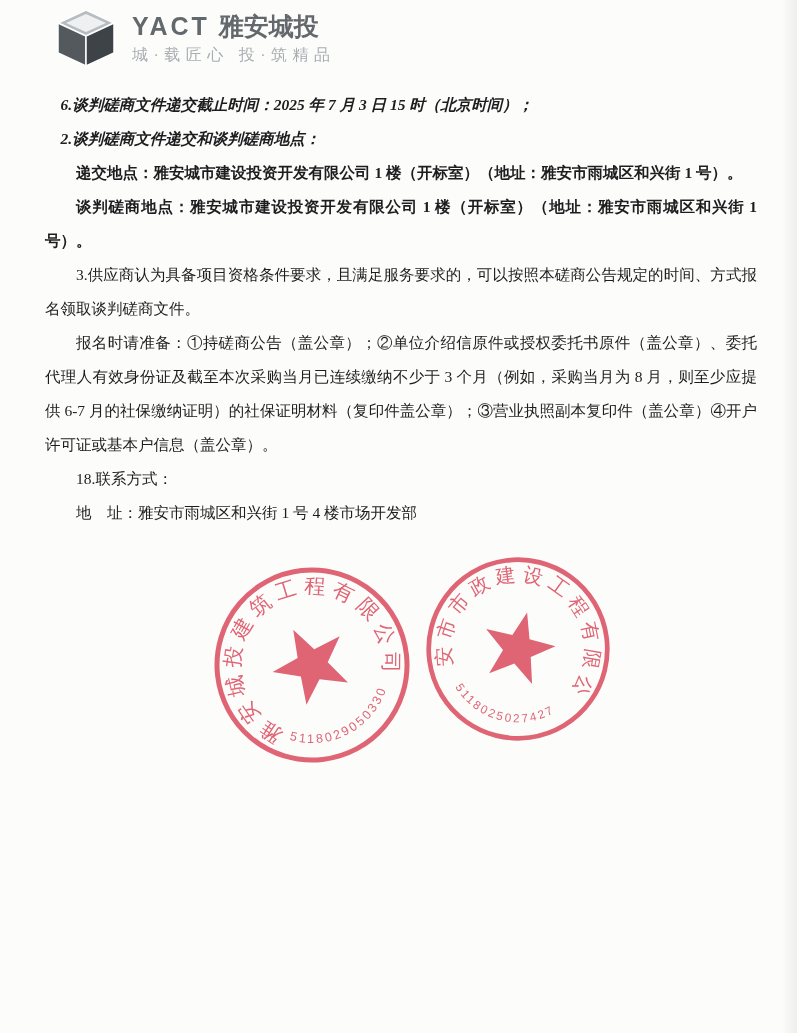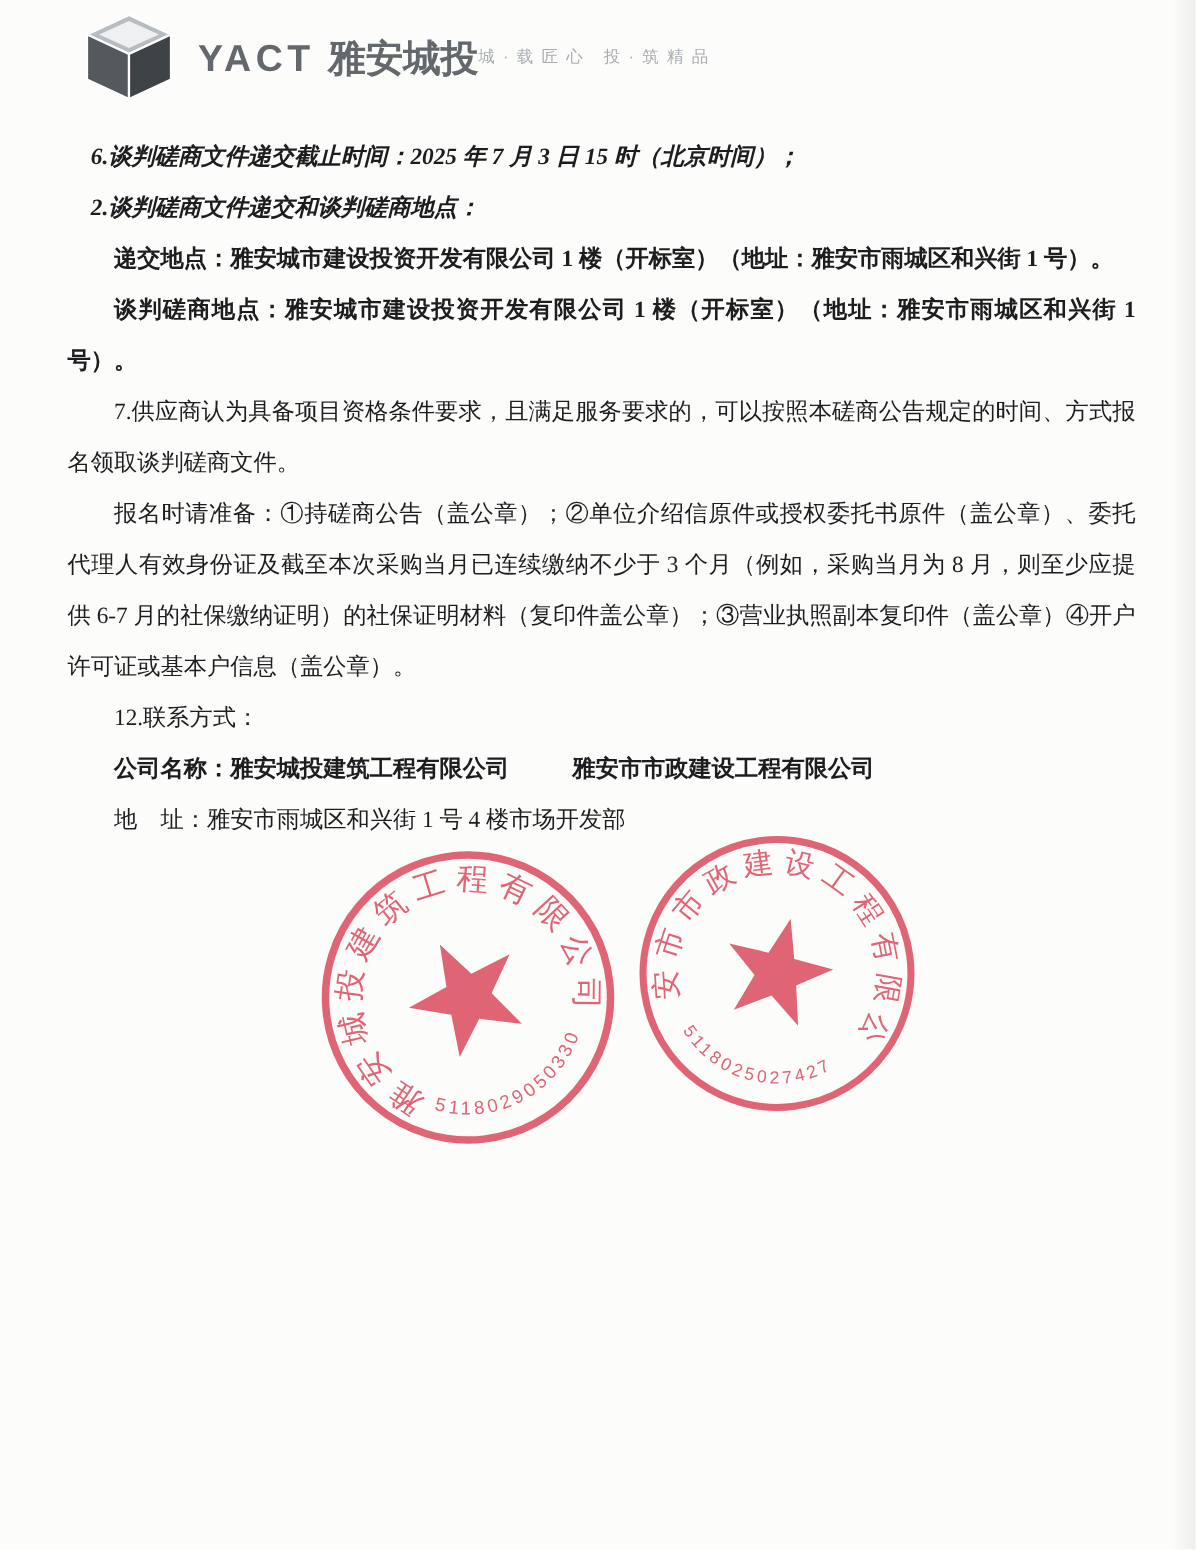--- a/index.html
+++ b/index.html
@@ -8,25 +8,25 @@
     background:var(--background,#fcfcfb);
     font-family:"Liberation Serif","DejaVu Serif",serif;
     color:var(--text,#1d1d1f);
   }
   .page{position:absolute;inset:0;}
   .edge-shade{position:absolute;top:0;bottom:0;right:0;width:16px;
     background:linear-gradient(to right,rgba(0,0,0,0),rgba(0,0,0,0.055));}
   
   .logo{position:absolute;left:54px;top:8px;display:flex;align-items:center;gap:14px;}
   .cube{width:64px;height:62px;}
-  .logo-text{display:flex;flex-direction:row;}
+  .logo-text{display:flex;flex-direction:column;}
   .brand{font-family:"Liberation Sans","DejaVu Sans",sans-serif;font-weight:bold;
     font-size:25px;color:var(--logo-gray,#63686d);line-height:28px;}
   .brand .en{letter-spacing:3px;margin-right:9px;}
-  .tagline{font-family:"Liberation Sans","DejaVu Sans",sans-serif;font-size:11px;
+  .tagline{font-family:"Liberation Sans","DejaVu Sans",sans-serif;font-size:16px;
     color:var(--logo-gray-light,#a9adb1);letter-spacing:5.5px;margin-top:5px;}
   
   .doc{position:absolute;left:45px;right:40px;top:88px;}
   .para{margin:0;font-size:15.5px;line-height:34px;text-align:justify;text-indent:2em;}
   .para.i1{text-indent:1em;font-style:italic;}
   .para.mb{margin-bottom:10px;}
   .b{font-weight:bold;}
   .u{text-decoration:underline;text-underline-offset:4px;}
   .gap{display:inline-block;width:42px;}
   
@@ -59,26 +59,25 @@
   </header>
 
   <main class="doc">
 
     <p class="para i1 b">6.谈判磋商文件递交截止时间：2025 年 7 月 3 日 15 时（北京时间）；</p>
     <p class="para i1 b">2.谈判磋商文件递交和谈判磋商地点：</p>
 
     <p class="para b">递交地点：雅安城市建设投资开发有限公司 1 楼（开标室）（地址：雅安市雨城区和兴街 1 号）。</p>
     <p class="para b">谈判磋商地点：雅安城市建设投资开发有限公司 1 楼（开标室）（地址：雅安市雨城区和兴街 1 号）。</p>
 
-    <p class="para">7.供应商认为具备项目资格条件要求，且满足服务要求的，可以按照本磋商公告规定的时间、方式报名领取谈判磋商文件。</p>
+    <p class="para">3.供应商认为具备项目资格条件要求，且满足服务要求的，可以按照本磋商公告规定的时间、方式报名领取谈判磋商文件。</p>
     <p class="para">报名时请准备：①持磋商公告（盖公章）；②单位介绍信原件或授权委托书原件（盖公章）、委托代理人有效身份证及截至本次采购当月已连续缴纳不少于 3 个月（例如，采购当月为 8 月，则至少应提供 6-7 月的社保缴纳证明）的社保证明材料（复印件盖公章）；③营业执照副本复印件（盖公章）④开户许可证或基本户信息（盖公章）。</p>
 
-    <p class="para">12.联系方式：</p>
+    <p class="para">18.联系方式：</p>
 
-    <p class="para b"><span>公司名称：</span><span>雅安城投建筑工程有限公司</span><span class="gap"></span><span>雅安市市政建设工程有限公司</span></p>
 
     <p class="para"><span>地　址：</span><span>雅安市雨城区和兴街 1 号 4 楼市场开发部</span></p>
 
 
   </main>
 
   <div class="seal seal-left">
     <svg viewBox="0 0 200 200">
       <defs>
         <path id="sl-top" d="M 41 141.3 A 72 72 0 1 1 159 141.3"></path>

